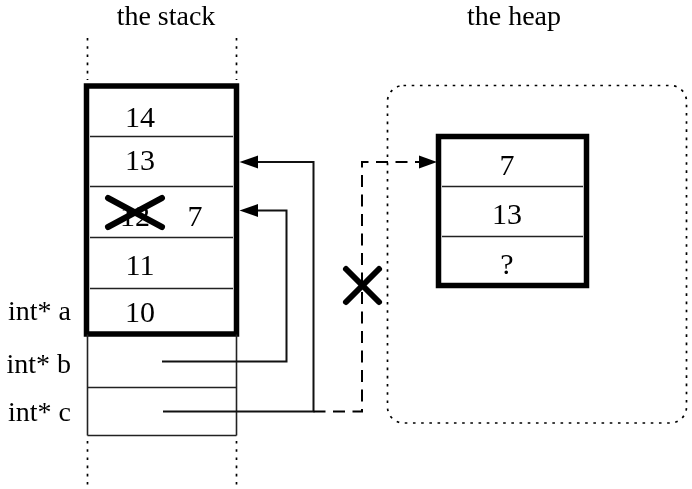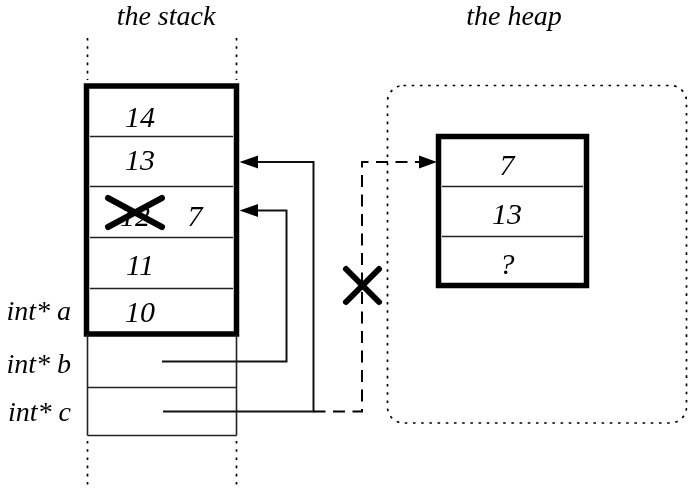--- a/index.html
+++ b/index.html
@@ -6,21 +6,20 @@
     margin: 0;
     padding: 0;
     background: #ffffff;
   }
   .canvas {
     position: relative;
     width: 692px;
     height: 489px;
     background: #ffffff;
     overflow: hidden;
-    font-style: italic;
   }
   svg { display: block; }
   text {
     font-family: "Liberation Serif", "DejaVu Serif", serif;
     fill: #000000;
   }
   .title-text { font-size: 28px; }
   .cell-text  { font-size: 30px; }
   .label-text { font-size: 28px; }
   .thin {

